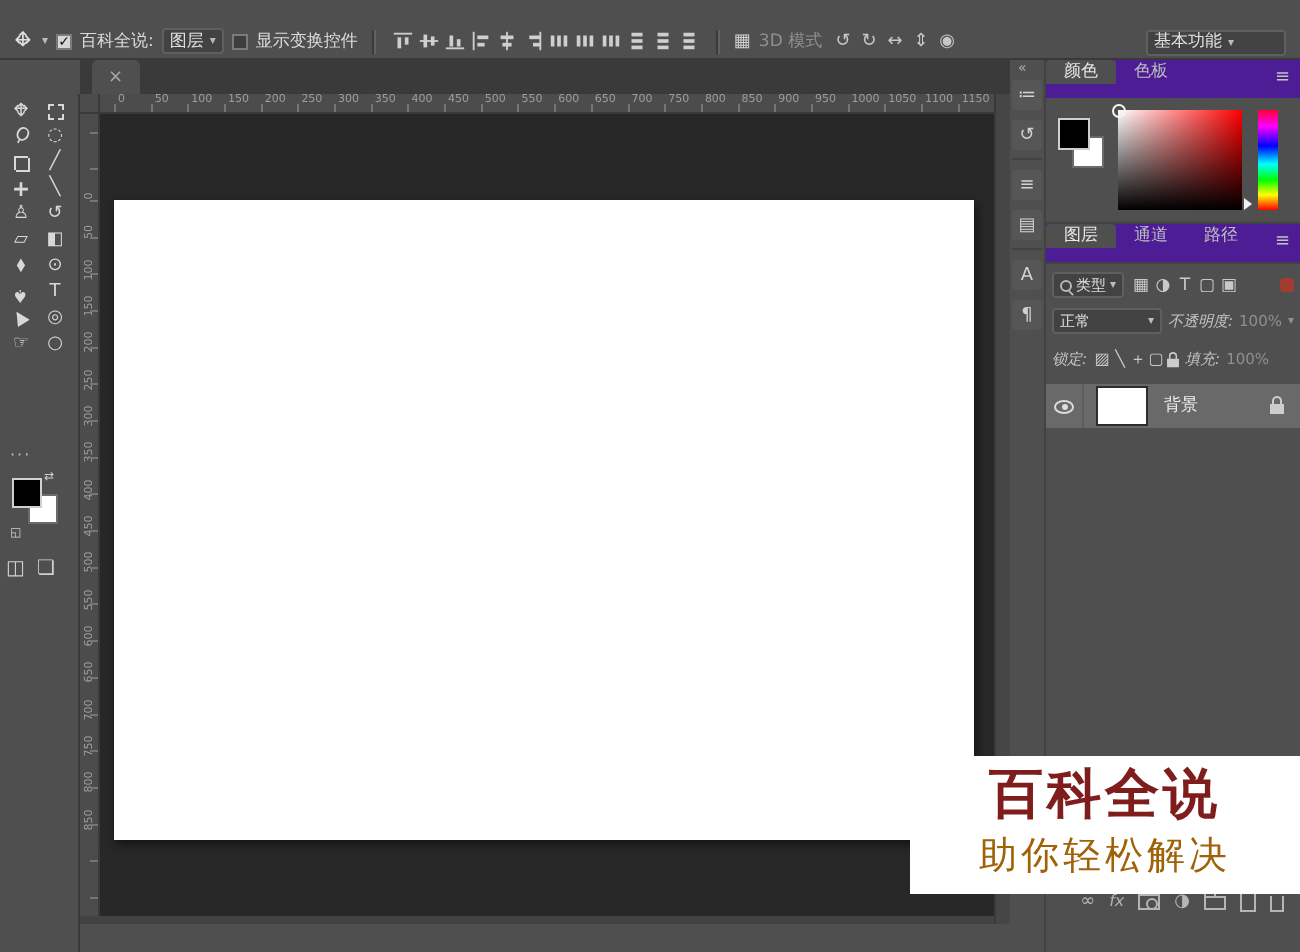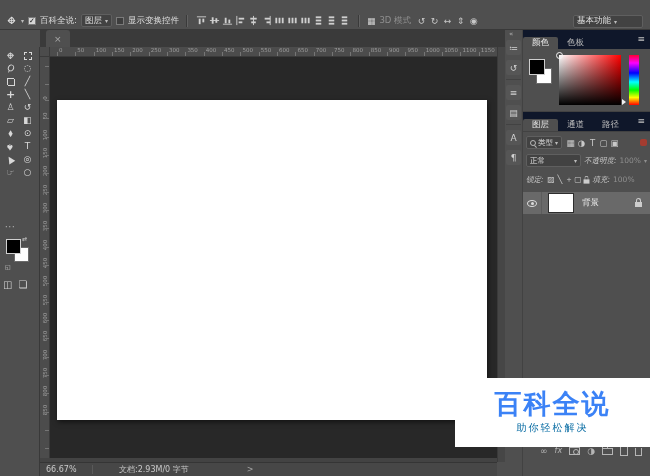--- a/index.html
+++ b/index.html
@@ -86,21 +86,21 @@
   .statusbar .chev{margin-left:58px;color:#a5a5a5;}
 
   
   .panelarea{left:505px;top:30px;width:145px;height:446px;background:#4f4f4f;}
   .cstrip{position:absolute;left:0;top:0;width:18px;height:446px;background:#4f4f4f;border-right:1px solid #424242;box-sizing:border-box;}
   .cstrip .expand{position:absolute;left:4px;top:0;font-size:7px;color:#b5b5b5;}
   .cicon{position:absolute;left:1px;width:15px;height:15px;display:flex;align-items:center;justify-content:center;
          color:#d2d2d2;font-size:9px;background:#565656;border-radius:2px;}
   .cdiv{position:absolute;left:1px;width:15px;height:1px;background:#424242;}
   .pcol{position:absolute;left:18px;top:0;width:127px;height:446px;}
-  .ptabs{position:relative;height:19px;background:#0f172a;display:flex;align-items:flex-end;}
+  .ptabs{position:relative;height:19px;background:#4c1d95;display:flex;align-items:flex-start;}
   .ptab{padding:0 9px;display:flex;align-items:center;font-size:8.5px;color:#bdbdbd;}
   .ptab.active{background:#4f4f4f;color:#e8e8e8;border-radius:2px 2px 0 0;}
   .pmenu{position:absolute;right:5px;top:4px;color:#c2c2c2;font-size:9px;}
 
   .colorbody{position:relative;height:62px;background:#4f4f4f;}
   .c-fg{position:absolute;left:6px;top:10px;width:14px;height:14px;background:#000;border:1px solid #cfcfcf;z-index:2;}
   .c-bg{position:absolute;left:13px;top:19px;width:14px;height:14px;background:#fff;border:1px solid #6b6b6b;}
   .satsq{position:absolute;left:36px;top:6px;width:62px;height:50px;
          background:linear-gradient(to top,#000,rgba(0,0,0,0)),linear-gradient(to right,#fff,#f00);}
   .satmark{position:absolute;left:33px;top:3px;width:5px;height:5px;border:1px solid #f5f5f5;border-radius:50%;}
@@ -142,21 +142,21 @@
   .css-folder{position:relative;width:11px;height:7px;border:1px solid #b5b5b5;box-sizing:border-box;margin-top:2px;}
   .css-folder:before{content:"";position:absolute;left:-1px;top:-3px;width:4px;height:2px;border:1px solid #b5b5b5;border-bottom:none;}
   .css-page{width:8px;height:10px;border:1px solid #b5b5b5;box-sizing:border-box;}
   .css-trash{position:relative;width:7px;height:8px;border:1px solid #b5b5b5;border-top:none;box-sizing:border-box;margin-top:2px;}
   .css-trash:before{content:"";position:absolute;left:-2px;top:-2px;width:9px;height:1px;background:#b5b5b5;}
 
   
   .watermark{left:455px;top:378px;width:195px;height:69px;background:#ffffff;z-index:60;
              display:flex;flex-direction:column;align-items:center;justify-content:center;}
   .wm-title{font-size:27px;font-weight:bold;letter-spacing:2px;line-height:1.05;}
-  .wm-sub{font-size:10px;color:#0369a1;letter-spacing:2px;margin-top:2px;text-align:right;}
+  .wm-sub{font-size:19px;color:#a16207;letter-spacing:2px;margin-top:2px;text-align:right;}
 </style>
 </head>
 <body>
 
 <div class="app">
 
 
   <div class="abs optionsbar">
     <span class="opt-moveicon">↔<span class="over">↕</span></span>
     <span class="mini-chev">▾</span>
@@ -405,26 +405,20 @@
       <span style="top: 313.1px;">750</span>
       <span style="top: 331.44px;">800</span>
       <span style="top: 349.78px;">850</span>
     </div>
   <div class="abs pasteboard">
     <div class="canvas-white"></div>
   </div>
   <div class="abs scrollgap"></div>
   <div class="abs hscrollstrip"></div>
 
-  <div class="abs statusbar">
-    <span class="zoomv">66.67%</span>
-    <span class="vdiv"></span>
-    <span>文档:2.93M/0 字节</span>
-    <span class="chev">&gt;</span>
-  </div>
 
   <div class="abs panelarea">
     <div class="cstrip">
       <span class="expand">«</span>
       <span id="collapsedIcons"><span class="cicon" style="top: 10px;">≔</span><span class="cicon" style="top: 30px;">↺</span><span class="cdiv" style="top: 49px;"></span><span class="cicon" style="top: 55px;">≡</span><span class="cicon" style="top: 75px;">▤</span><span class="cdiv" style="top: 94px;"></span><span class="cicon" style="top: 100px;">A</span><span class="cicon" style="top: 120px;">¶</span></span>
     </div>
     <div class="pcol">
 
       <div class="ptabs">
         <span class="ptab active">颜色</span>
@@ -508,16 +502,16 @@
               <span class="bic">
                 <span class="css-trash"></span>
               </span>
             </span>
         </div>
       </div>
     </div>
   </div>
 
   <div class="abs watermark">
-    <span class="wm-title" style="color: #3b82f6;">百科全说</span>
+    <span class="wm-title" style="color: #7f1d1d;">百科全说</span>
     <span class="wm-sub">助你轻松解决</span>
   </div>
 </div>
 
 </body></html>

